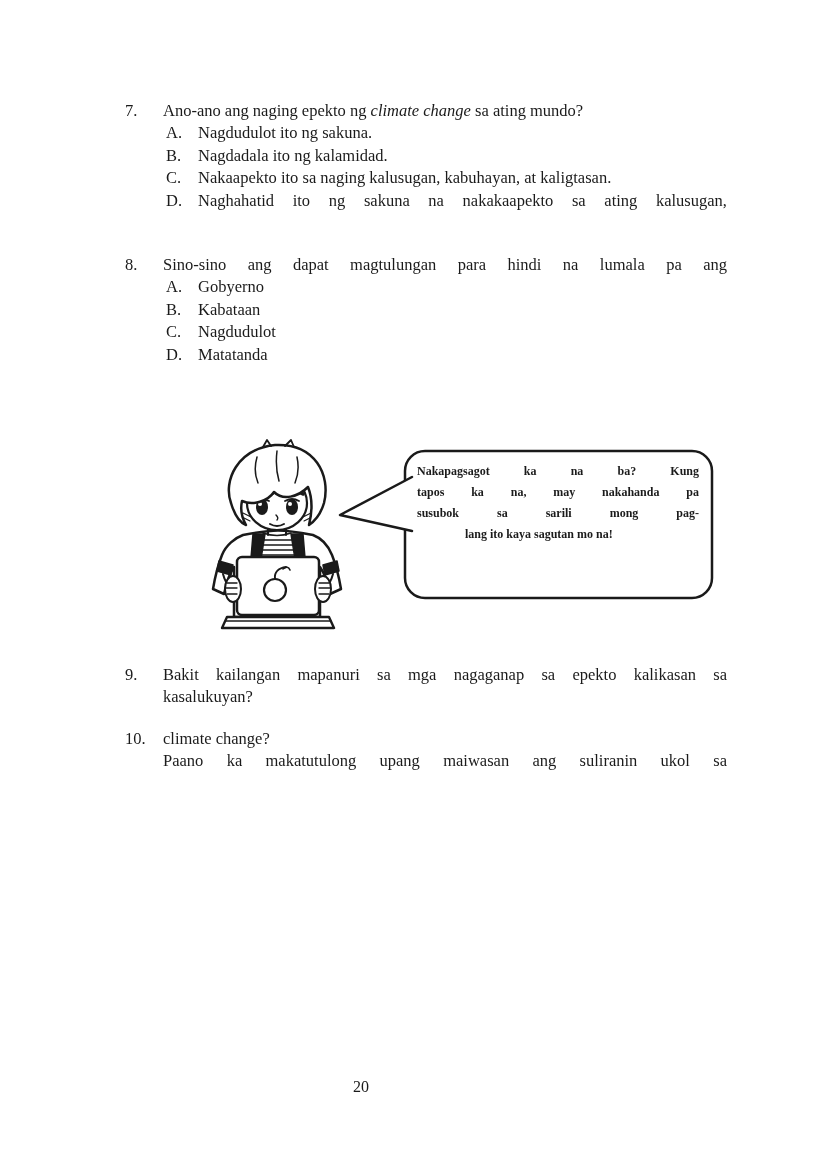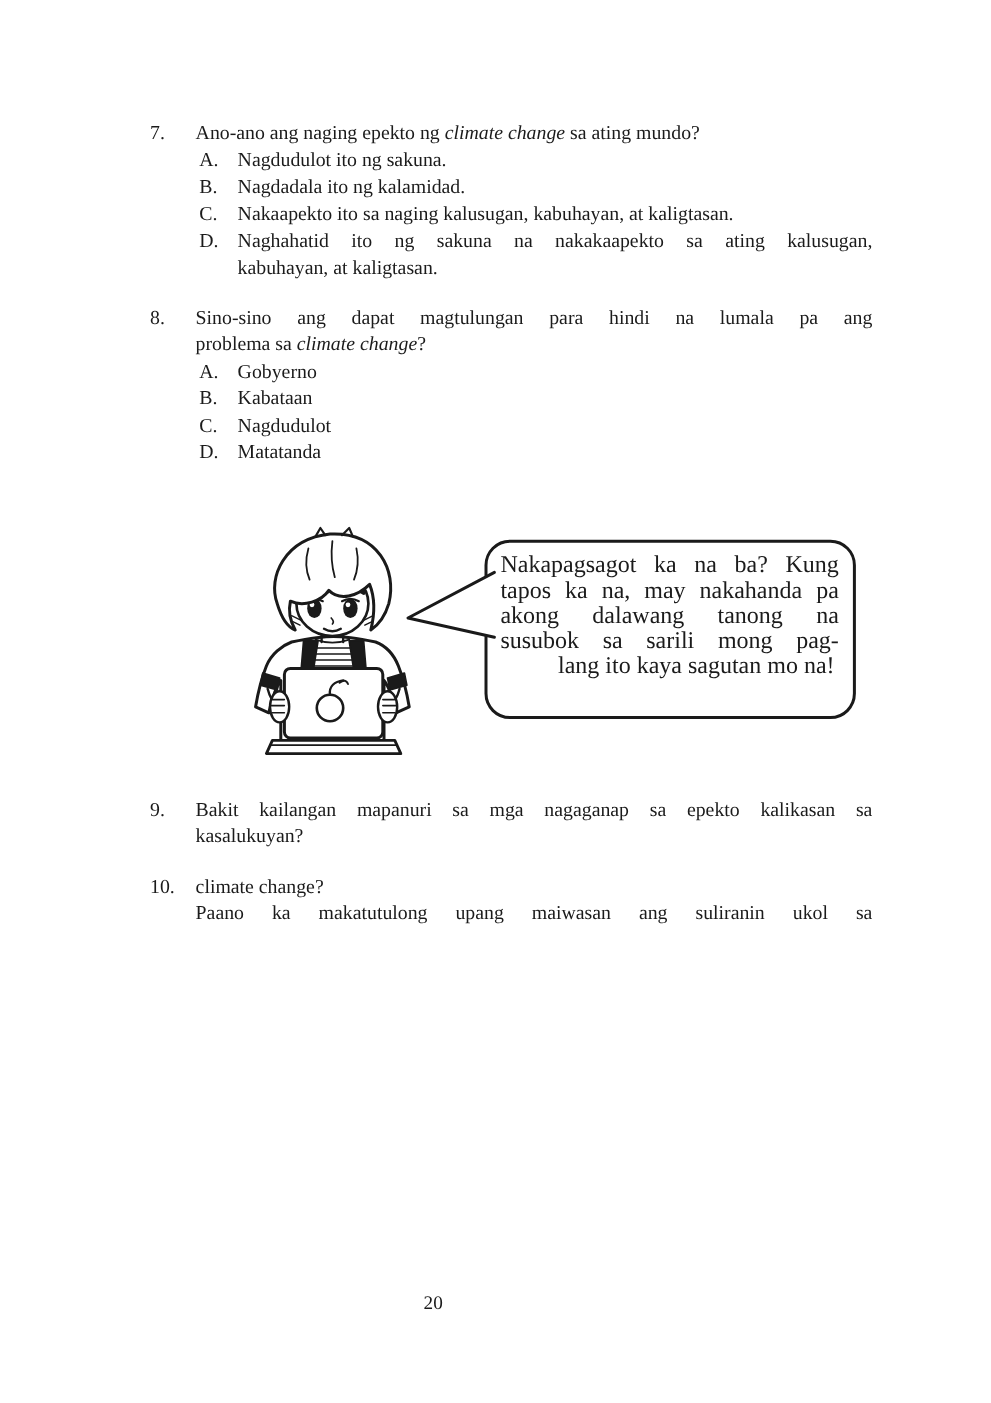--- a/index.html
+++ b/index.html
@@ -27,21 +27,21 @@
   .jl { text-align: justify; text-align-last: justify; }
   .it { font-style: italic; }
 
   .option { position: relative; padding-left: 35px; }
   .opt-letter { position: absolute; left: 3px; top: 0; }
 
   .illustration { position: absolute; left: 125px; top: 437px; width: 602px; height: 198px; }
   .illustration svg { position: absolute; left: 0; top: 0; }
   .bubble-text {
     position: absolute; left: 292px; top: 24px; width: 282px;
-    font-size: 20px; line-height: 20.9px;
+    font-size: 12px; line-height: 20.9px; font-weight: bold;
   }
   .bubble-text .bl { text-align: justify; text-align-last: justify; }
   .bubble-text .bl.last { text-align: left; text-align-last: left; margin-left: 48px; }
 
   .page-number {
     position: absolute; top: 1078px; left: 0; width: 722px;
     text-align: center; font-size: 16px;
   }
 </style>
 </head>
@@ -62,31 +62,29 @@
           <span class="opt-letter">B.</span>
           <div class="line">Nagdadala ito ng kalamidad.</div>
         </div>
         <div class="option">
           <span class="opt-letter">C.</span>
           <div class="line">Nakaapekto ito sa naging kalusugan, kabuhayan, at kaligtasan.</div>
         </div>
         <div class="option">
           <span class="opt-letter">D.</span>
           <div class="line jl">Naghahatid ito ng sakuna na nakakaapekto sa ating kalusugan,</div>
-          <div class="line">kabuhayan, at kaligtasan.</div>
         </div>
       </div>
     </div>
   </section>
 
   <section class="question" id="q8">
     <span class="qnum">8.</span>
     <div class="qbody">
       <div class="line jl">Sino-sino ang dapat magtulungan para hindi na lumala pa ang</div>
-      <div class="line"><span>problema sa </span><span class="it">climate change</span><span>?</span></div>
       <div class="options">
         <div class="option">
           <span class="opt-letter">A.</span>
           <div class="line">Gobyerno</div>
         </div>
         <div class="option">
           <span class="opt-letter">B.</span>
           <div class="line">Kabataan</div>
         </div>
         <div class="option">
@@ -159,21 +157,20 @@
 
           <path d="M106,66 C98,44 112,12 150,8 C190,6 206,38 199,66 C196,76 190,84 184,88 C188,72 187,60 183,50 C173,60 158,64 149,55 C143,64 128,69 117,64 C115,73 117,81 121,88 C113,85 109,76 106,66 Z" fill="#ffffff" stroke-width="2.5"></path>
           <path d="M138,10 L142,3 L146,9 M160,9 L166,3 L169,10" stroke-width="1.8"></path>
           <path d="M132,20 Q128,34 133,46 M152,14 Q150,30 154,44 M172,20 Q175,34 170,46" stroke-width="1.5"></path>
         </g>
       </g>
     </svg>
     <div class="bubble-text">
       <div class="bl">Nakapagsagot ka na ba? Kung</div>
       <div class="bl">tapos ka na, may nakahanda pa</div>
-      <div class="bl">akong dalawang tanong na</div>
       <div class="bl">susubok sa sarili mong pag-</div>
       <div class="bl last">lang ito kaya sagutan mo na!</div>
     </div>
   </div>
 
   <section class="question" id="q9">
     <span class="qnum">9.</span>
     <div class="qbody">
       <div class="line jl">Bakit kailangan mapanuri sa mga nagaganap sa epekto kalikasan sa</div>
       <div class="line">kasalukuyan?</div>

